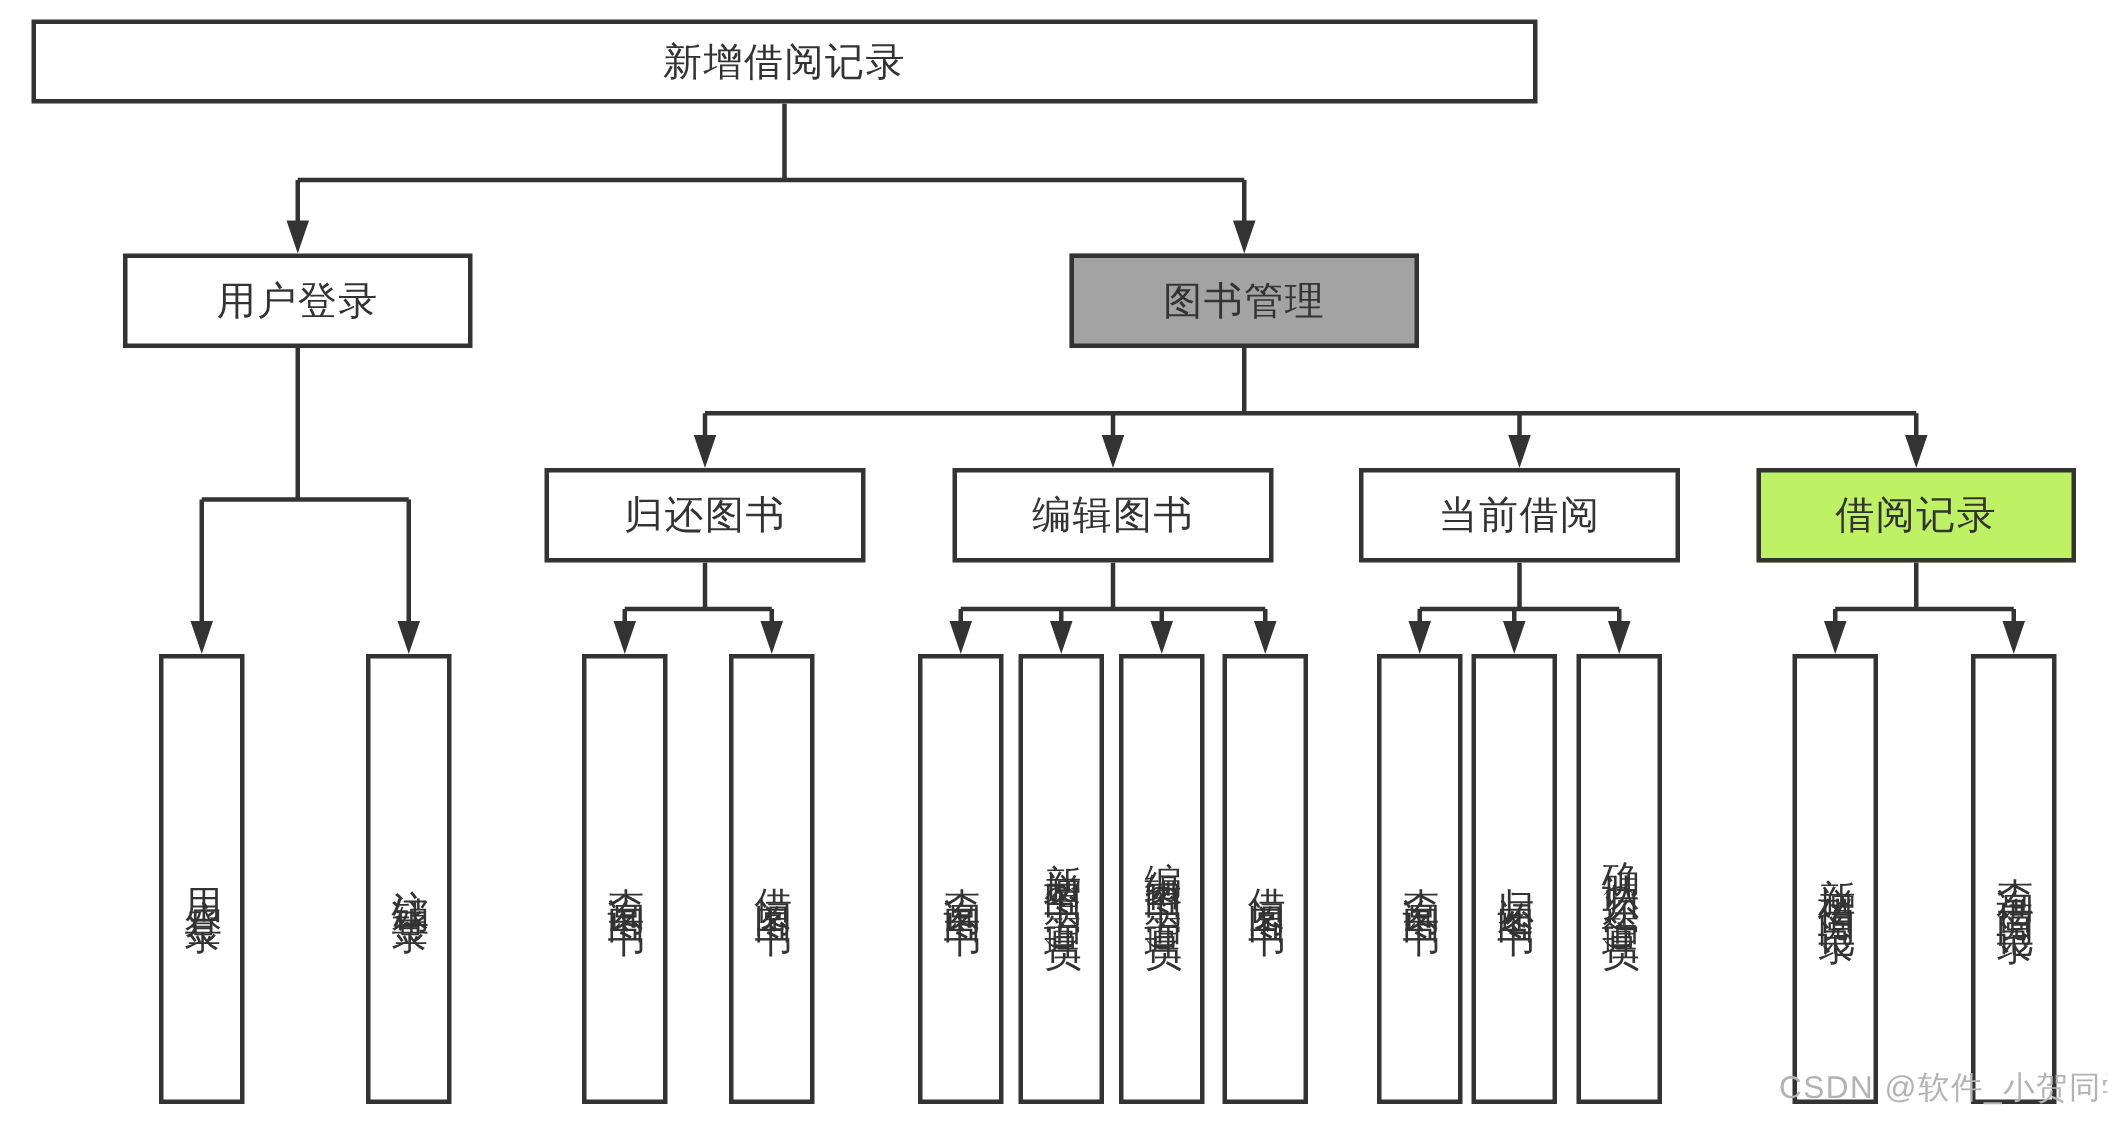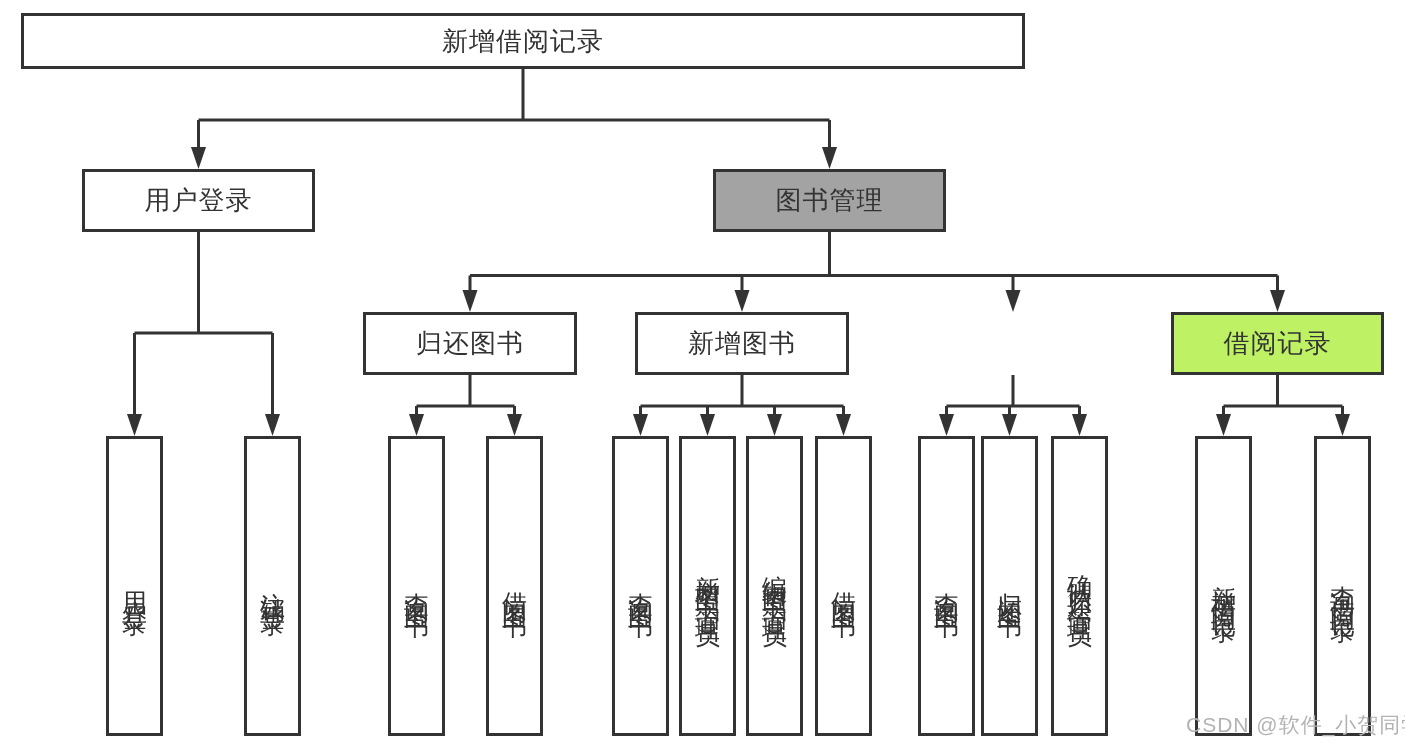--- a/index.html
+++ b/index.html
@@ -65,21 +65,24 @@
     <span class="lbl">用户登录</span>
   </div>
   <div class="node hnode" style="left: 713px; top: 169px; width: 233px; height: 63px; border-color: rgb(51, 51, 51); color: rgb(51, 51, 51); background: #a3a3a3;">
     <span class="lbl">图书管理</span>
   </div>
 
   <div class="node hnode" style="left: 363px; top: 312px; width: 214px; height: 63px; border-color: rgb(51, 51, 51); color: rgb(51, 51, 51); background: rgb(255, 255, 255);">
     <span class="lbl">归还图书</span>
   </div>
   <div class="node hnode" style="left: 635px; top: 312px; width: 214px; height: 63px; border-color: rgb(51, 51, 51); color: rgb(51, 51, 51); background: rgb(255, 255, 255);">
-    <span class="lbl">新增图书</span>
+    <span class="lbl">编辑图书</span>
+  </div>
+  <div class="node hnode" style="left: 906px; top: 312px; width: 214px; height: 63px; border-color: rgb(51, 51, 51); color: rgb(51, 51, 51); background: rgb(255, 255, 255);">
+    <span class="lbl">当前借阅</span>
   </div>
   <div class="node hnode" style="left: 1171px; top: 312px; width: 213px; height: 63px; border-color: rgb(51, 51, 51); color: rgb(51, 51, 51); background: #bef264;">
     <span class="lbl">借阅记录</span>
   </div>
 
   <div class="node vnode" style="left: 106px; border-color: rgb(51, 51, 51); color: rgb(51, 51, 51); background: rgb(255, 255, 255);">
     <span class="vlbl">用户登录</span>
   </div>
   <div class="node vnode" style="left: 244px; border-color: rgb(51, 51, 51); color: rgb(51, 51, 51); background: rgb(255, 255, 255);">
     <span class="vlbl">注销登录</span>

